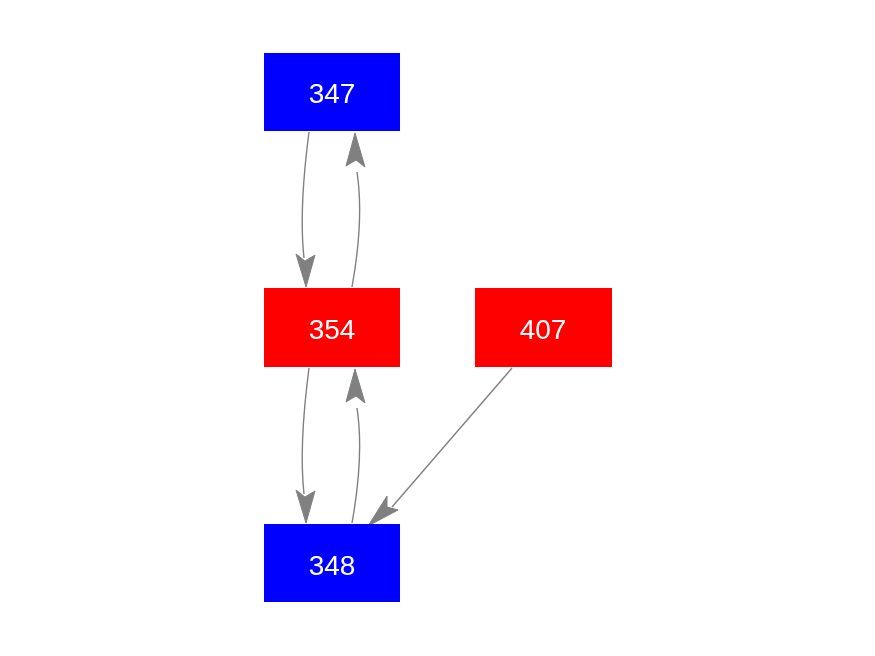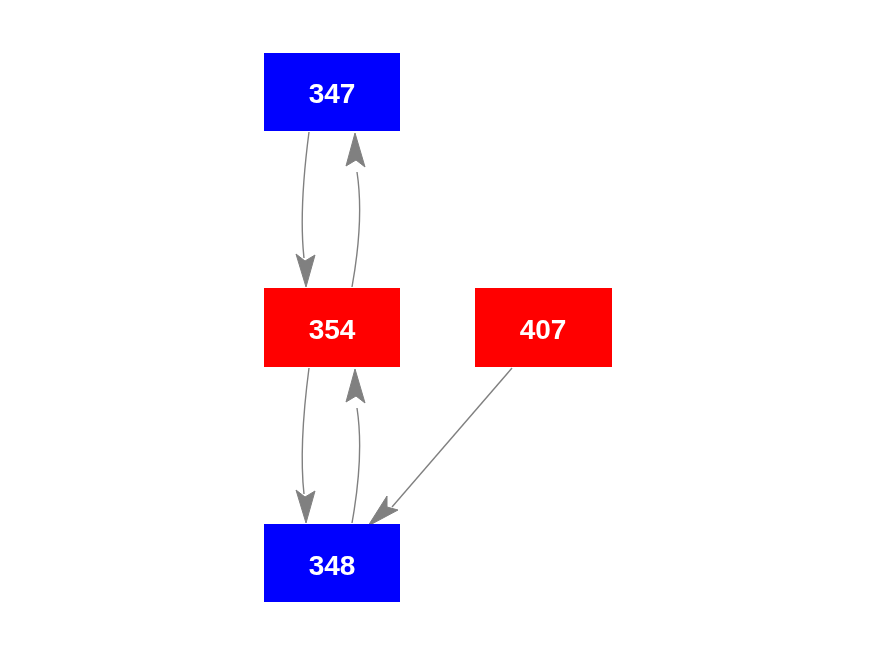--- a/index.html
+++ b/index.html
@@ -7,21 +7,20 @@
     padding: 0;
     background: #ffffff;
   }
   #canvas {
     position: relative;
     width: 875px;
     height: 656px;
     background: #ffffff;
     overflow: hidden;
     font-family: "Liberation Sans", sans-serif;
-    font-weight: bold;
   }
   .graph-svg {
     position: absolute;
     top: 0;
     left: 0;
     width: 875px;
     height: 656px;
   }
   .node-rect {
     shape-rendering: crispEdges;

